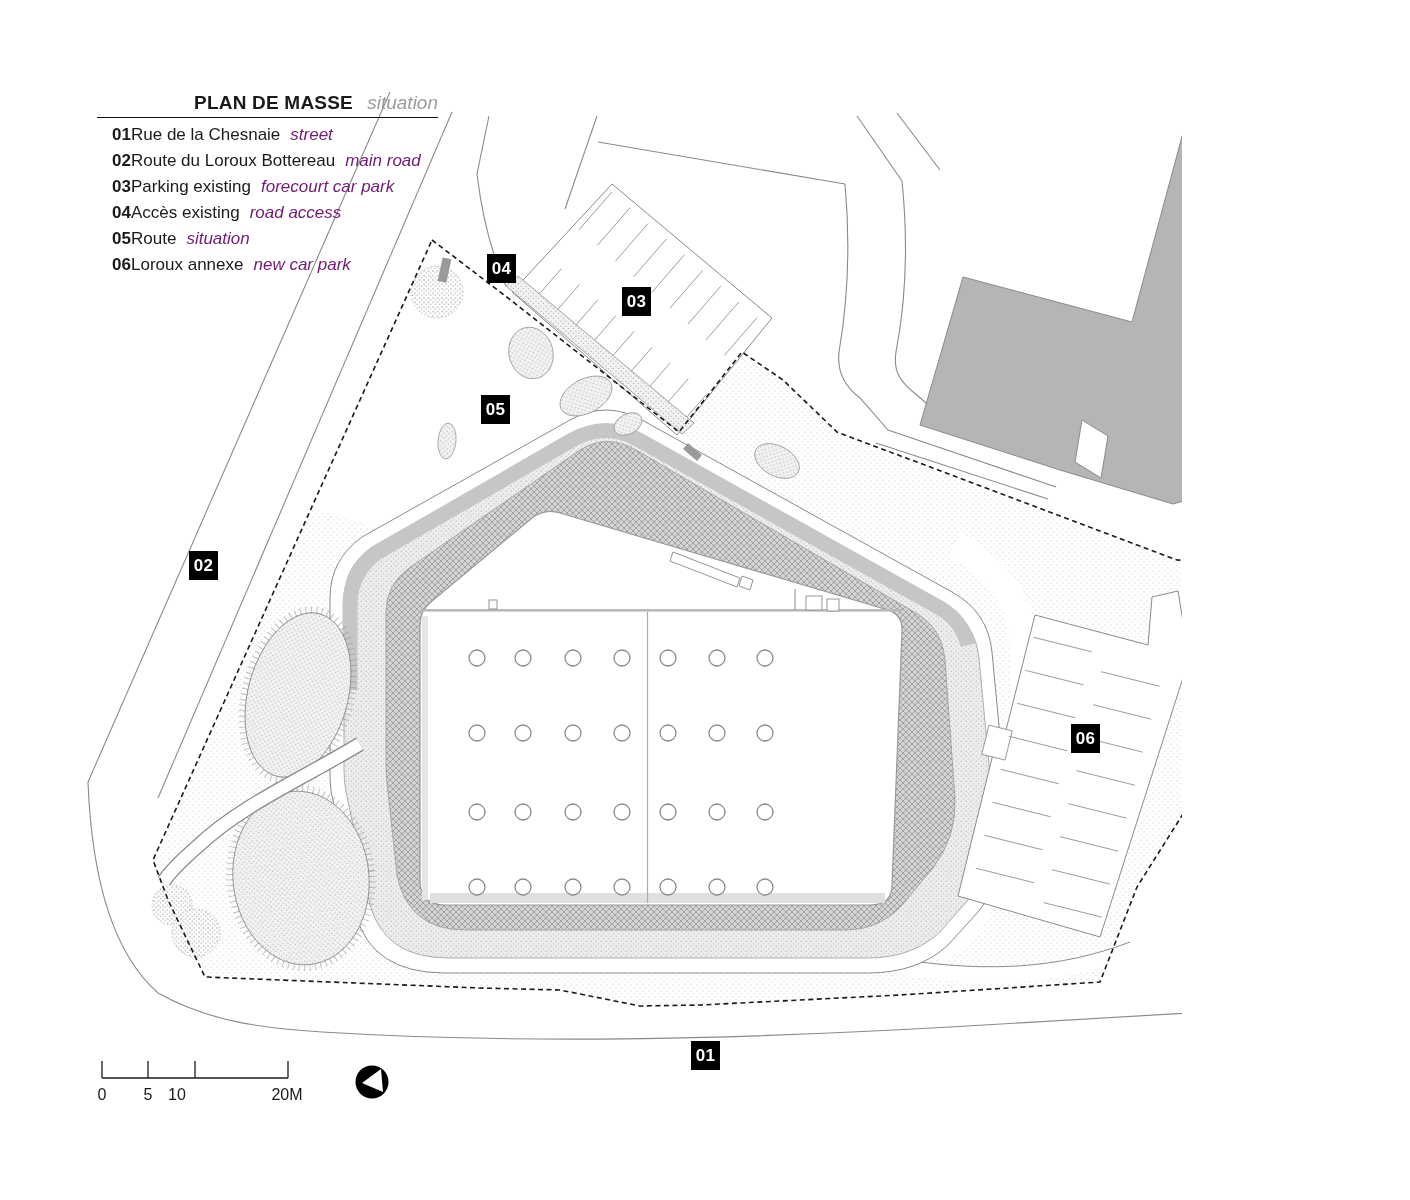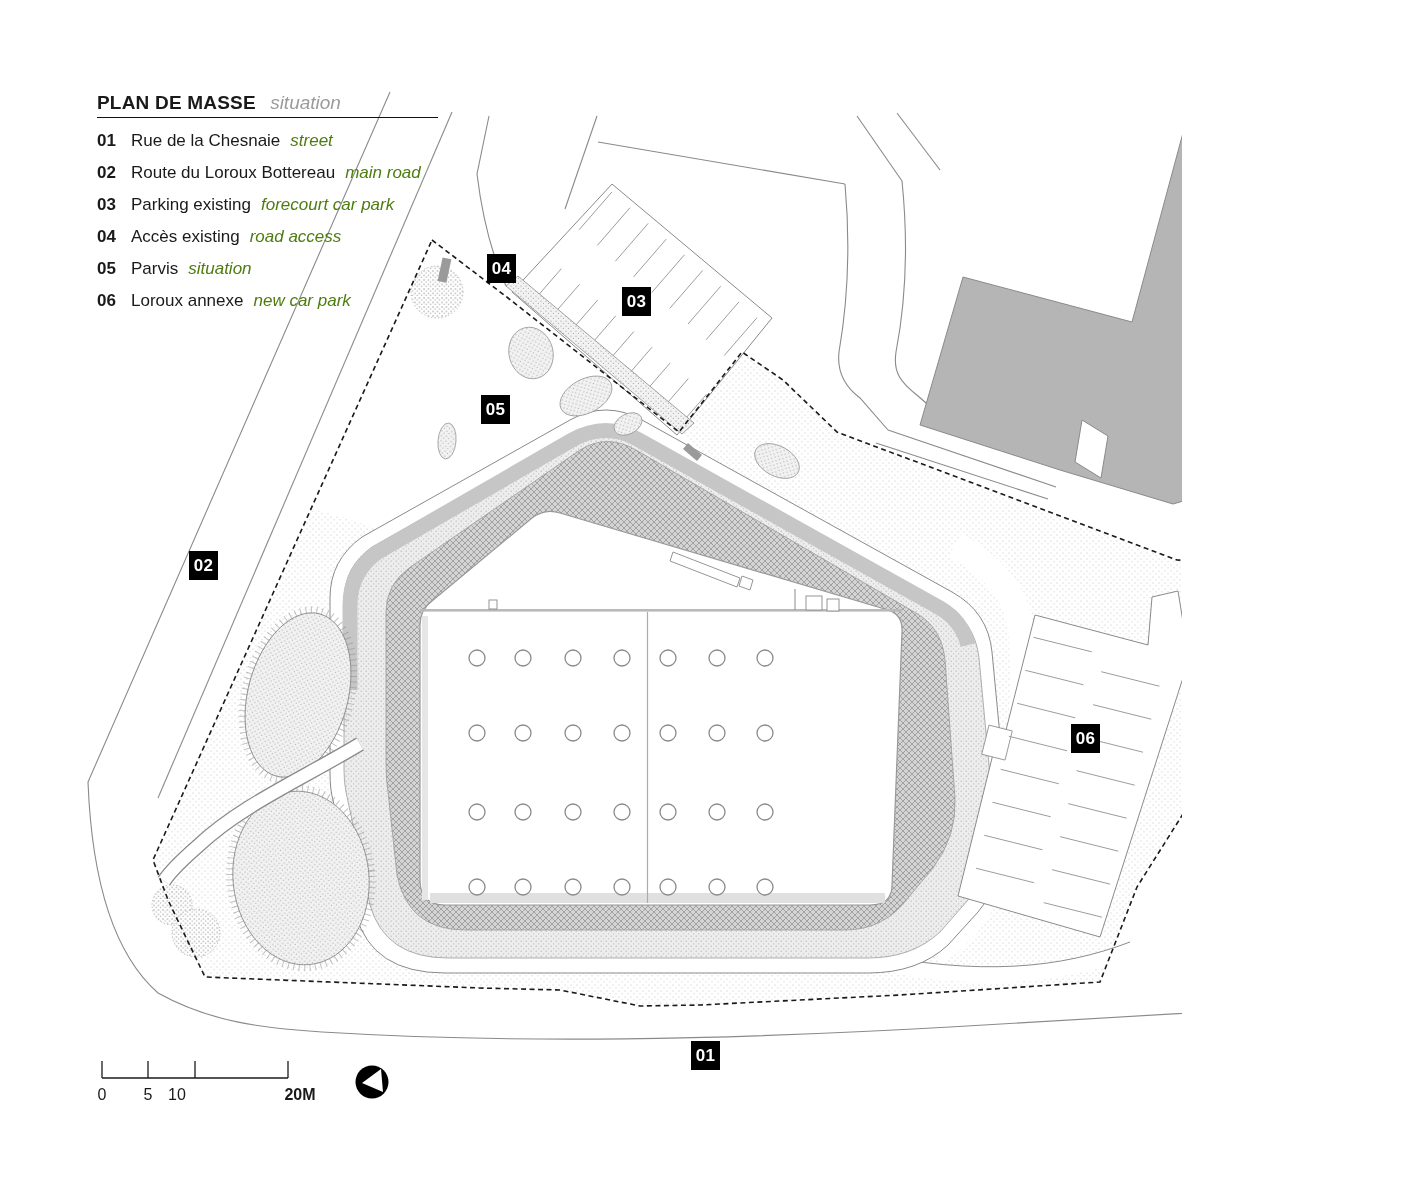--- a/index.html
+++ b/index.html
@@ -1,28 +1,28 @@
 <!DOCTYPE html>
 <html><head>
 <meta charset="utf-8">
 <style>
   html,body{margin:0;padding:0;background:#fff;}
   #stage{position:relative;width:1182px;height:1200px;background:#fff;overflow:hidden;
-         font-family:"Liberation Sans", sans-serif;color:#1a1a1a;}
+         font-family:"Liberation Sans", sans-serif;color:#1a1a1a;text-align:right;}
   #plan-svg{position:absolute;left:0;top:0;}
   
   #legend{position:absolute;left:97px;top:92px;width:360px;}
   #legend-title-row{font-size:19px;border-bottom:1.6px solid #111;padding-bottom:3px;width:341px;white-space:nowrap;}
   #legend-title-row .t{font-weight:bold;letter-spacing:.2px;}
   #legend-title-row .s{font-style:italic;color:#9b9b9b;margin-left:9px;}
   .legend-row{display:flex;align-items:baseline;font-size:17px;line-height:26px;white-space:nowrap;}
   .legend-row:first-of-type{margin-top:4px;}
   .legend-num{font-weight:bold;width:34px;flex:0 0 34px;}
-  .legend-label{margin-right:10px;margin-top:6px;}
-  .legend-en{font-style:italic;color:#4d7c0f;}
+  .legend-label{margin-right:10px;}
+  .legend-en{font-style:italic;color:#701a75;}
   
   .marker{position:absolute;width:29px;height:29px;background:#000;color:#fff;
           display:flex;align-items:center;justify-content:center;
           font-size:17px;font-weight:bold;letter-spacing:.3px;}
   
   .scale-label{position:absolute;top:1086px;font-size:16px;color:#1a1a1a;transform:translateX(-50%);}
 </style>
 </head>
 <body>
 
@@ -269,21 +269,21 @@
           <span class="legend-label">Parking existing</span>
           <span class="legend-en">forecourt car park</span>
         </div>
         <div class="legend-row">
           <span class="legend-num">04</span>
           <span class="legend-label">Accès existing</span>
           <span class="legend-en">road access</span>
         </div>
         <div class="legend-row">
           <span class="legend-num">05</span>
-          <span class="legend-label">Parvis</span>
+          <span class="legend-label">Route</span>
           <span class="legend-en">situation</span>
         </div>
         <div class="legend-row">
           <span class="legend-num">06</span>
           <span class="legend-label">Loroux annexe</span>
           <span class="legend-en">new car park</span>
         </div>
       </div>
   </div>
 
@@ -293,15 +293,15 @@
       <div class="marker" style="left: 622px; top: 287px;">03</div>
       <div class="marker" style="left: 487px; top: 254px;">04</div>
       <div class="marker" style="left: 481px; top: 395px;">05</div>
       <div class="marker" style="left: 1071px; top: 724px;">06</div>
     </div>
 
   <div id="scale-labels">
       <div class="scale-label" style="left: 102px;">0</div>
       <div class="scale-label" style="left: 148px;">5</div>
       <div class="scale-label" style="left: 177px;">10</div>
-      <div class="scale-label" style="left: 300px; font-weight: bold;">20M</div>
+      <div class="scale-label" style="left: 287px;">20M</div>
     </div>
 </div>
 
 </body></html>

